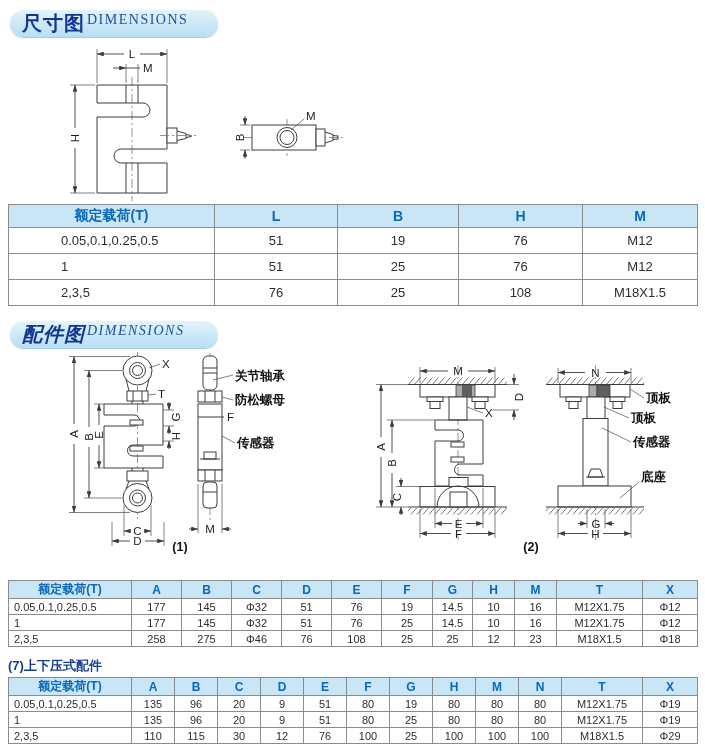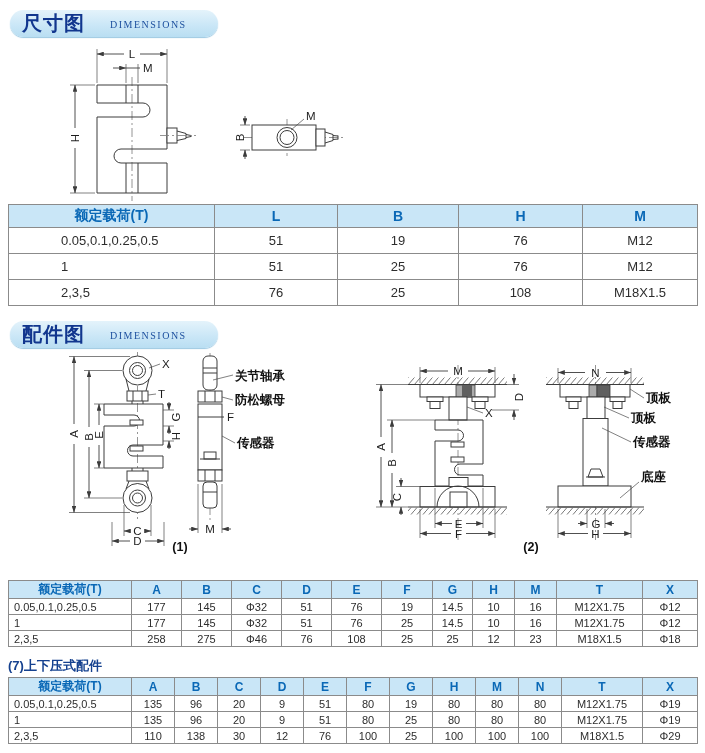--- a/index.html
+++ b/index.html
@@ -2,24 +2,24 @@
 <html><head>
 <meta charset="utf-8">
 <style>
   html,body{margin:0;padding:0;background:#fff;}
   #page{position:relative;width:705px;height:753px;background:#fff;overflow:hidden;
         font-family:"Liberation Sans",sans-serif;}
   #drawings{position:absolute;left:0;top:0;}
 
   .badge{position:absolute;left:10px;width:196px;height:27px;border-radius:14px;
          background:linear-gradient(180deg,#e4f3fb 0%,#cbe7f7 55%,#b9def2 100%);
-         box-shadow:0 1px 1px #9cc8e2;display:flex;align-items:center;padding-left:12px;gap:16px;}
+         box-shadow:0 1px 1px #9cc8e2;display:flex;align-items:flex-start;padding-left:12px;}
   .badge .cn{font-size:20px;font-weight:bold;color:#11368e;letter-spacing:1px;}
-  .badge .en{font-size:10px;color:#1c4f9e;font-family:"Liberation Serif",serif;
-             margin-left:9px;letter-spacing:1.5px;margin-top:2px;}
+  .badge .en{font-size:14px;color:#1c4f9e;font-family:"Liberation Serif",serif;
+             margin-left:2px;letter-spacing:1.5px;margin-top:2px;}
 
   .sec-title{position:absolute;left:8px;font-size:13px;font-weight:bold;color:#15418f;}
 
   table.spec{position:absolute;left:8px;border-collapse:collapse;table-layout:fixed;}
   table.spec th,table.spec td{border:1px solid #8b8b8b;text-align:center;padding:0;
         overflow:hidden;white-space:nowrap;}
   table.spec th{background:#c9e6f7;color:#0a68b6;font-weight:bold;margin-top:16px;}
   table.t1 th{height:22px;font-size:14px;}
   table.t1 td{height:25px;font-size:13px;color:#2d2d2d;}
   table.t1 td.fc{text-align:left;padding-left:52px;}
@@ -353,21 +353,21 @@
     <text class="cjk" x="641" y="481" text-anchor="start">底座</text>
   </g>
   <text class="cap" x="531" y="551" text-anchor="middle">(2)</text>
 </svg>
 
 <div class="badge" style="top:10px;">
   <span class="cn">尺寸图</span>
   <span class="en">DIMENSIONS</span>
 </div>
 
-<div class="badge" style="top:321px;">
+<div class="badge" style="top:321px;font-style:italic;">
   <span class="cn">配件图</span>
   <span class="en">DIMENSIONS</span>
 </div>
 
 <div class="sec-title" style="top:657px;">(7)上下压式配件</div>
 
 <table class="spec t1" style="top:204px;">
   <colgroup>
         <col style="width:206px">
         <col style="width:123px">
@@ -546,21 +546,21 @@
       <td>25</td>
       <td>80</td>
       <td>80</td>
       <td>80</td>
       <td>M12X1.75</td>
       <td>Φ19</td>
     </tr>
     <tr>
       <td class="fc">2,3,5</td>
       <td>110</td>
-      <td>138</td>
+      <td>115</td>
       <td>30</td>
       <td>12</td>
       <td>76</td>
       <td>100</td>
       <td>25</td>
       <td>100</td>
       <td>100</td>
       <td>100</td>
       <td>M18X1.5</td>
       <td>Φ29</td>

